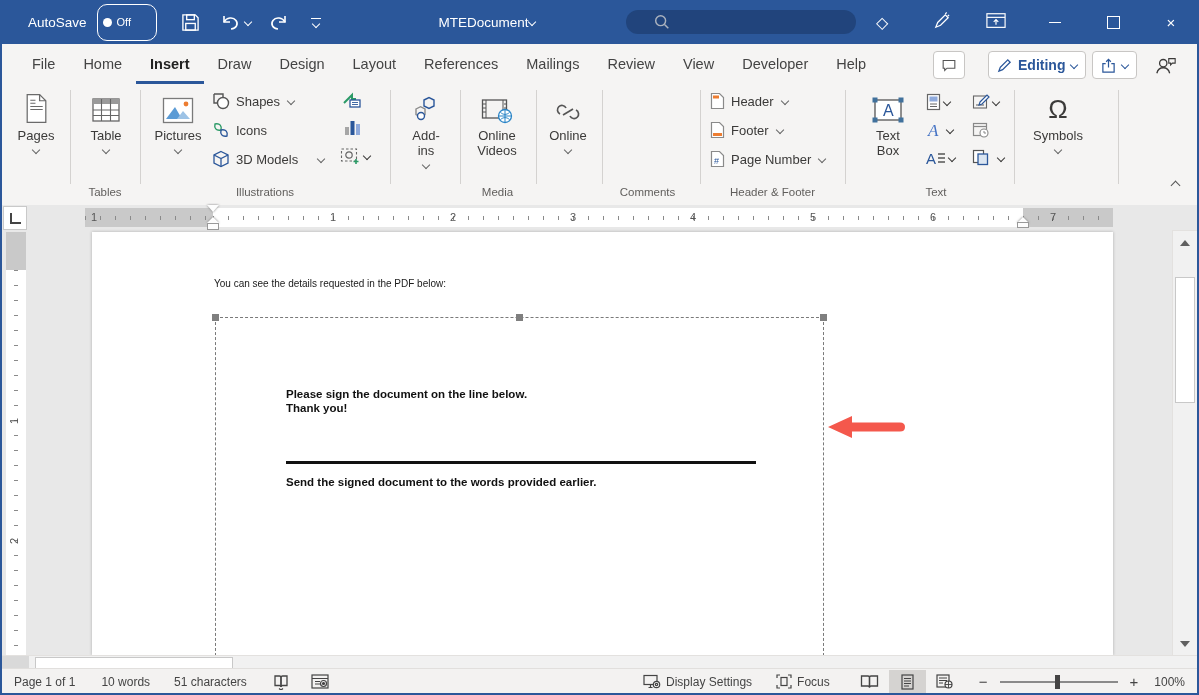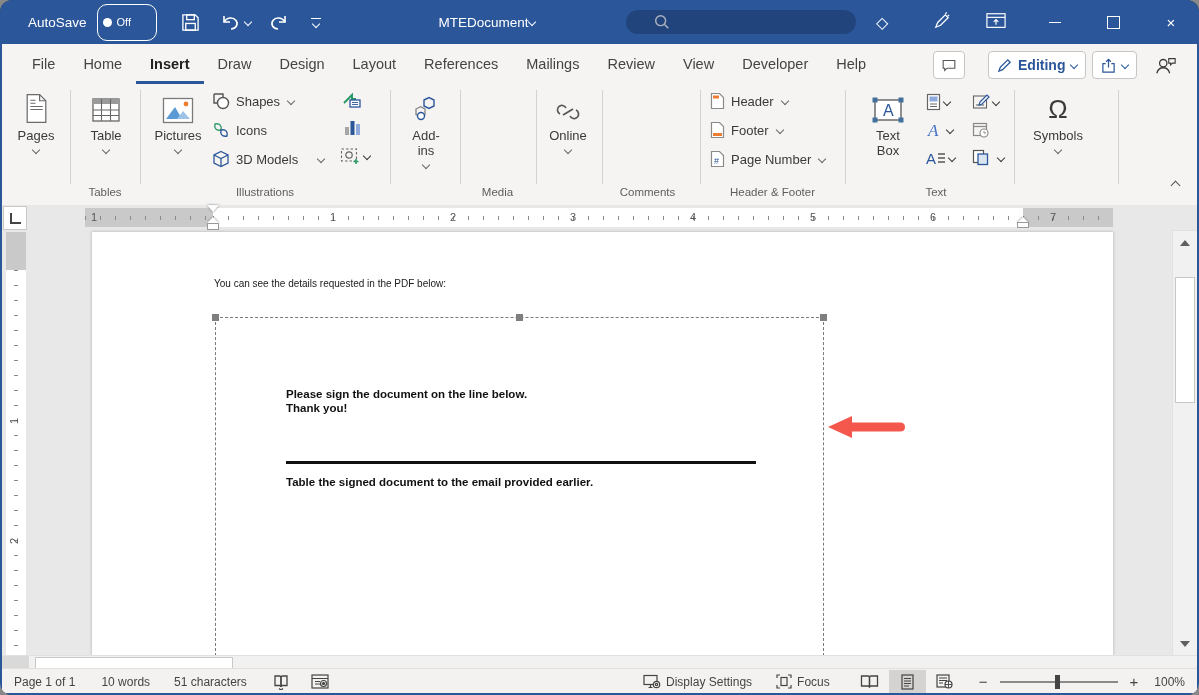--- a/index.html
+++ b/index.html
@@ -1,17 +1,17 @@
 <!DOCTYPE html>
 <html><head>
 <meta charset="utf-8">
 <style>
   html,body{margin:0;padding:0;background:#888;}
   #app{position:relative;width:1199px;height:695px;background:#404040;overflow:hidden;
-       font-family:"Liberation Sans",sans-serif;border-radius:12px;-webkit-font-smoothing:antialiased;}
+       font-family:"Liberation Sans",sans-serif;-webkit-font-smoothing:antialiased;}
   .abs{position:absolute;}
   .f{display:flex;align-items:center;}
   
   .chv{display:inline-block;width:5px;height:5px;border-right:1.4px solid currentColor;border-bottom:1.4px solid currentColor;transform:rotate(45deg);vertical-align:middle;}
   .chvup{display:inline-block;width:6px;height:6px;border-right:1.6px solid currentColor;border-bottom:1.6px solid currentColor;transform:rotate(-135deg);}
   
   #titlebar{left:0;top:0;width:1199px;height:44px;background:#2b579a;color:#fff;}
   .tb-txt{font-size:13.5px;color:#fff;}
   #autosave-pill{width:48px;height:19px;border:1px solid #fff;border-radius:10px;display:flex;align-items:center;padding:8px 5px;gap:5px;}
   #autosave-pill .dot{width:9px;height:9px;border-radius:50%;background:#fff;}
@@ -269,20 +269,32 @@
           <path d="M13 4 l5-2.5 5 2.5 v6 l-5 2.5 -5-2.5 z" stroke="#2b579a"></path>
           <path d="M5 13 l4.5-2.3 4.5 2.3 v5.5 l-4.5 2.3 -4.5-2.3 z" stroke="#8a8a8a"></path>
           <circle cx="10" cy="20" r="3.5" stroke="#2b579a" fill="#fff"></circle>
         </svg>
       </span>
       <span class="lbl" style="width:44px">Add-ins</span>
       <span class="chv"></span>
     </div>
     <div class="vdiv" style="left:460px"></div>
 
+    <div class="bigbtn" style="left:466px;width:62px">
+      <span class="ict">
+        <svg width="32" height="26" viewBox="0 0 32 26" fill="none">
+          <rect x="1.5" y="2" width="24" height="18" stroke="#555" stroke-width="1.3"></rect>
+          <path d="M5 2 v18 M22 2 v18" stroke="#555" stroke-width="1"></path>
+          <path d="M2 6 h3 M2 10 h3 M2 14 h3 M23 6 h3 M23 10 h3 M23 14 h3" stroke="#555" stroke-width="1"></path>
+          <circle cx="24" cy="18" r="6.5" fill="#fff" stroke="#2b85c7" stroke-width="1.3"></circle>
+          <path d="M18 18 h13 M24 11.5 v13 M19.5 14.5 c3 2.5 6 2.5 9 0 M19.5 21.5 c3-2.5 6-2.5 9 0" stroke="#2b85c7" stroke-width="1"></path>
+        </svg>
+      </span>
+      <span class="lbl" style="width:52px">Online Videos</span>
+    </div>
     <div class="grouplabel" style="left:460px;width:75px">Media</div>
     <div class="vdiv" style="left:536px"></div>
 
     <div class="bigbtn" style="left:542px;width:52px">
       <span class="ict">
         <svg width="28" height="24" viewBox="0 0 28 24" fill="none" stroke="#555" stroke-width="1.7">
           <path d="M12 8 a4.5 4.5 0 1 0 -6 6"></path>
             <path d="M16 16 a4.5 4.5 0 1 0 6-6"></path>
             <path d="M9 15 L19 9"></path>
         </svg>
@@ -444,21 +456,21 @@
       <div class="abs" style="left:122px;top:46px;font-size:10px;color:#1a1a1a">You can see the details requested in the PDF below:</div>
 
       <div class="abs" style="left:123px;top:85px;width:607px;height:338px;border-top:1px dashed #7a7a7a;border-left:1px dashed #7a7a7a;border-right:1px dashed #7a7a7a">
         <div class="handle" style="left:-4px;top:-4px"></div>
         <div class="handle" style="left:300px;top:-4px"></div>
         <div class="handle" style="right:-4px;top:-4px"></div>
 
         <div class="abs" style="left:70px;top:68px;font-size:11.5px;font-weight:bold;color:#111;line-height:16px">Please sign the document on the line below.</div>
         <div class="abs" style="left:70px;top:84px;font-size:11.5px;font-weight:bold;color:#111">Thank you!</div>
         <div class="abs" style="left:70px;top:143px;width:470px;height:2.5px;background:#111"></div>
-        <div class="abs" style="left:70px;top:158px;font-size:11.5px;font-weight:bold;color:#111">Table the signed document to the email provided earlier.</div>
+        <div class="abs" style="left:70px;top:158px;font-size:11.5px;font-weight:bold;color:#111">Send the signed document to the words provided earlier.</div>
       </div>
 
       <svg class="abs" style="left:734px;top:183px;filter:drop-shadow(0 0 3px rgba(255,255,255,0.95))" width="82" height="24" viewBox="0 0 82 24">
         <path d="M2 12 L26 1 L26 7.5 L74 7.5 Q79 7.5 79 12 Q79 16.5 74 16.5 L26 16.5 L26 23 Z" fill="#f4584c"></path>
       </svg>
     </div>
 
     <div class="abs sb-track" style="left:1172px;top:0;width:24px;height:425px">
       <div class="abs" style="left:0;top:2px;width:24px;height:20px;display:flex;align-items:center;justify-content:center">
           <span class="tri-up"></span>

